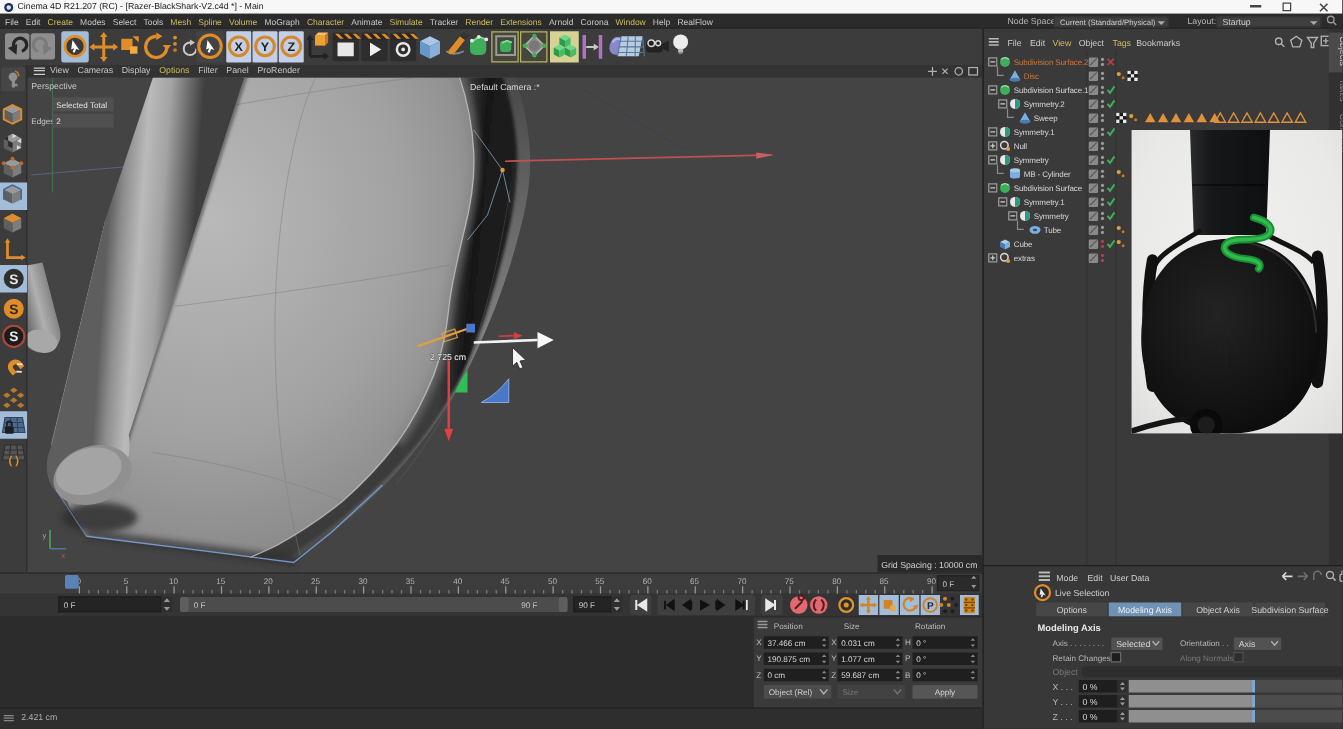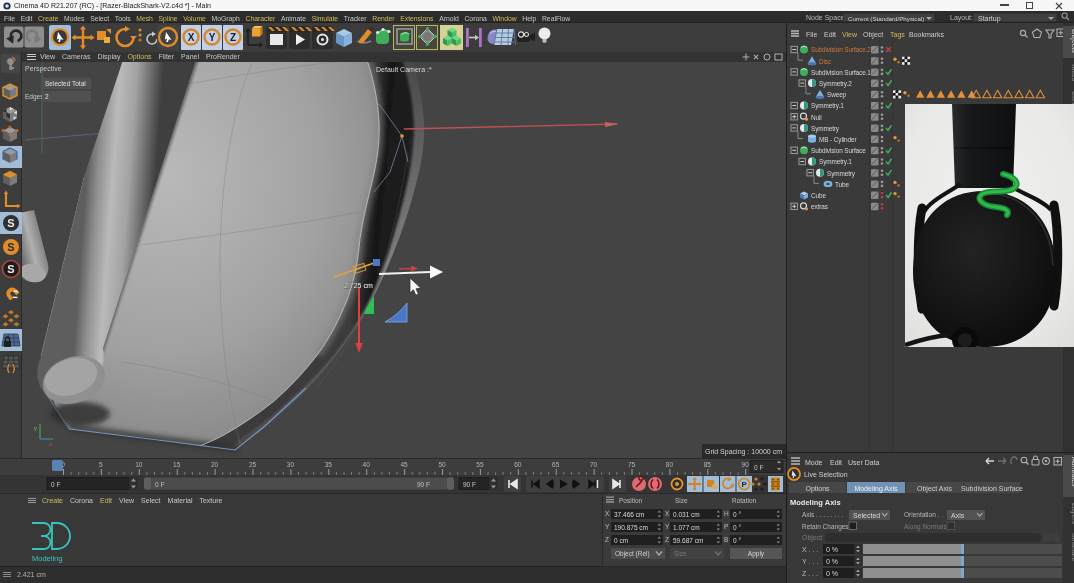--- a/index.html
+++ b/index.html
@@ -652,34 +652,20 @@
   <path d="M 771,6.8 h 9 M 771,11.2 h 9" stroke="#7a4a10" stroke-width="1"></path>
   <circle cx="773" cy="4.6" r="1" fill="#7a4a10"></circle>
         <circle cx="778" cy="4.6" r="1" fill="#7a4a10"></circle>
   <circle cx="773" cy="9" r="1" fill="#7a4a10"></circle>
         <circle cx="778" cy="9" r="1" fill="#7a4a10"></circle>
   <circle cx="773" cy="13.4" r="1" fill="#7a4a10"></circle>
         <circle cx="778" cy="13.4" r="1" fill="#7a4a10"></circle>
 </svg>
 </div>
 
-<div id="matman" class="abs" style="left:0;top:493px;width:602px;height:73px;background:#383838;border-top:1px solid #2a2a2a;">
-  <div class="abs" style="left:28px;top:4px;width:8px;height:5px;border-top:1.4px solid #999;border-bottom:1.4px solid #999;">
-        <div style="margin-top:0.6px;height:1.4px;background:#999;"></div>
-      </div>
-  <div class="abs t7" style="left:42px;top:2.5px;white-space:nowrap;"><span class="yel">Create</span>  Corona  <span class="yel">Edit</span>  View  Select  Material  Texture</div>
-
-  <svg class="abs" style="left:27px;top:22px;" width="56" height="48" viewBox="0 0 56 48">
-    <g fill="none" stroke="#38c4be" stroke-width="1.8">
-      <path d="M 5,7 h 12 a 6.5 6.5 0 0 1 0 13 h -3 h 3 a 6.5 6.5 0 0 1 0 13 h -12"></path>
-      <path d="M 25,7 v 26 h 5 a 13 13 0 0 0 0,-26 z"></path>
-    </g>
-    <text x="5" y="45" font-size="7.5" fill="#38c4be" font-family="Liberation Sans">Modeling</text>
-  </svg>
-</div>
 
 <div id="coords" class="abs" style="left:602px;top:493px;width:184px;height:73px;background:#3a3a3a;border-top:1px solid #2a2a2a;border-left:1px solid #2a2a2a;">
 <svg width="184" height="73" viewBox="0 0 184 73">
   <g font-family="Liberation Sans" font-size="6.5" fill="#bdbdbd">
     <path d="M 3,3.2 h 8 M 3,5.6 h 8 M 3,8 h 8" stroke="#999" stroke-width="1.3"></path>
     <text x="16" y="9">Position</text>
     <text x="72" y="9">Size</text>
     <text x="129" y="9">Rotation</text>
 
     <g>
@@ -949,21 +935,21 @@
         <path d="M 85,185.99999999999997 l 5.5,-5.5" stroke="#5a5a5a" stroke-width="1"></path>
         <circle cx="95" cy="181.29999999999998" r="1.3" fill="#c03a4a"></circle>
         <circle cx="95" cy="185.29999999999998" r="1.3" fill="#c03a4a"></circle>
         <rect x="276" y="0" width="12" height="429" fill="#313131"></rect>
 <rect x="276" y="3" width="12" height="32" fill="#4a4a4a"></rect>
 <text transform="translate(285,6) rotate(90)" font-size="7" fill="#d8d8d8" font-family="Liberation Sans">Objects</text>
 <text transform="translate(285,40) rotate(90)" font-size="7" fill="#909090" font-family="Liberation Sans">Takes</text>
 <text transform="translate(285,68) rotate(90)" font-size="7" fill="#909090" font-family="Liberation Sans">Content B</text>
       </svg></div>
 
-<div id="attrman" class="abs" style="left:786px;top:452px;width:288px;height:131px;background:#383838;border-left:1px solid #1e1e1e;border-top:1px solid #1e1e1e;"><svg width="288" height="131" viewBox="0 0 288 131">
+<div id="attrman" class="abs" style="left:786px;top:452px;width:288px;height:131px;background:#383838;border-left:1px solid #1e1e1e;border-top:1px solid #1e1e1e;padding-left:40px;"><svg width="288" height="131" viewBox="0 0 288 131">
         <path d="M 4,5 h 9 M 4,8 h 9 M 4,11 h 9" stroke="#b8b8b8" stroke-width="1.6"></path>
         <text x="18" y="12" font-size="7" fill="#d0d0d0" font-family="Liberation Sans">Mode</text>
         <text x="43" y="12" font-size="7" fill="#d0d0d0" font-family="Liberation Sans">Edit</text>
         <text x="61" y="12" font-size="7" fill="#d0d0d0" font-family="Liberation Sans">User Data</text>
         <path d="M 199,8 h 8 M 199,8 l 3,-3 M 199,8 l 3,3" stroke="#d8d8d8" stroke-width="1.4" fill="none"></path>
         <path d="M 211,8 h 8 M 219,8 l -3,-3 M 219,8 l -3,3" stroke="#6e6e6e" stroke-width="1.4" fill="none"></path>
         <path d="M 224,11 v -4 a3 3 0 0 1 6,0" stroke="#6e6e6e" stroke-width="1.3" fill="none"></path>
         <circle cx="237" cy="7" r="2.8" fill="none" stroke="#b0b0b0" stroke-width="1.1"></circle>
         <path d="M 239,9 l 2.5,2.5" stroke="#b0b0b0" stroke-width="1.2"></path>
         <rect x="245" y="6.5" width="7" height="5.5" rx="1" fill="none" stroke="#b0b0b0" stroke-width="1.1"></rect>

